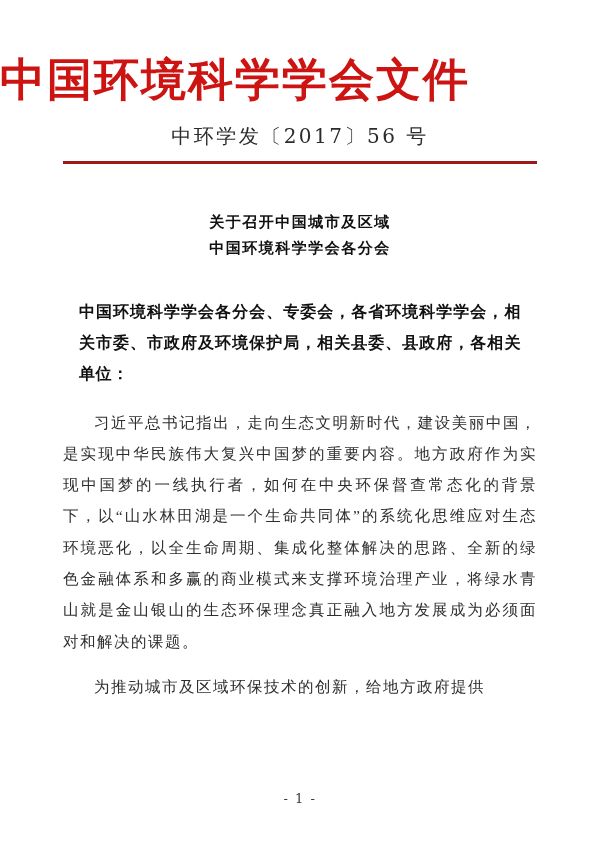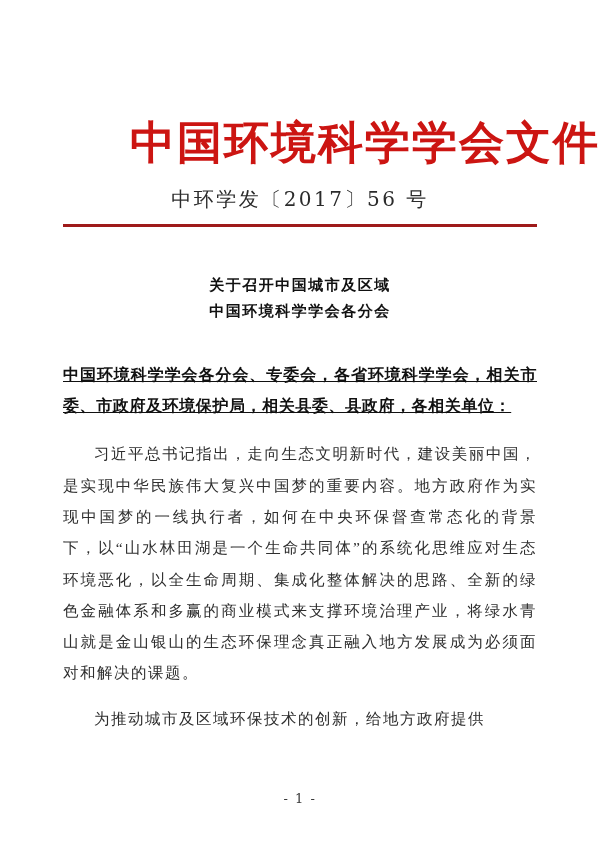--- a/index.html
+++ b/index.html
@@ -18,22 +18,22 @@
   .page {
     position: relative;
     width: 600px;
     height: 848px;
     background: #ffffff;
     box-sizing: border-box;
   }
 
   
   .masthead {
-    padding-top: 118px;
-    text-align: right;
+    padding-top: 55px;
+    text-align: left;
   }
   .masthead-title {
     font-family: "DejaVu Serif", "Liberation Serif", serif;
     font-size: 45px;
     line-height: 1.12;
     font-weight: 700;
     color: #cc1512;
     letter-spacing: 2px;
     margin: 0;
     text-rendering: optimizeLegibility;
@@ -77,22 +77,21 @@
 
   .addressee {
     font-family: "DejaVu Serif", "Liberation Serif", serif;
     font-size: 16px;
     font-weight: 700;
     line-height: 1.95;
     letter-spacing: 0.6px;
     color: #111111;
     text-align: justify;
     text-justify: inter-character;
-    margin: 0;
-    text-decoration: underline;
+    margin: 16px;
   }
 
   .para {
     font-family: Liberation Serif, serif;
     font-size: 15.5px;
     font-weight: 400;
     line-height: 2.02;
     letter-spacing: 1.5px;
     color: #2e2e2e;
     text-align: justify;

